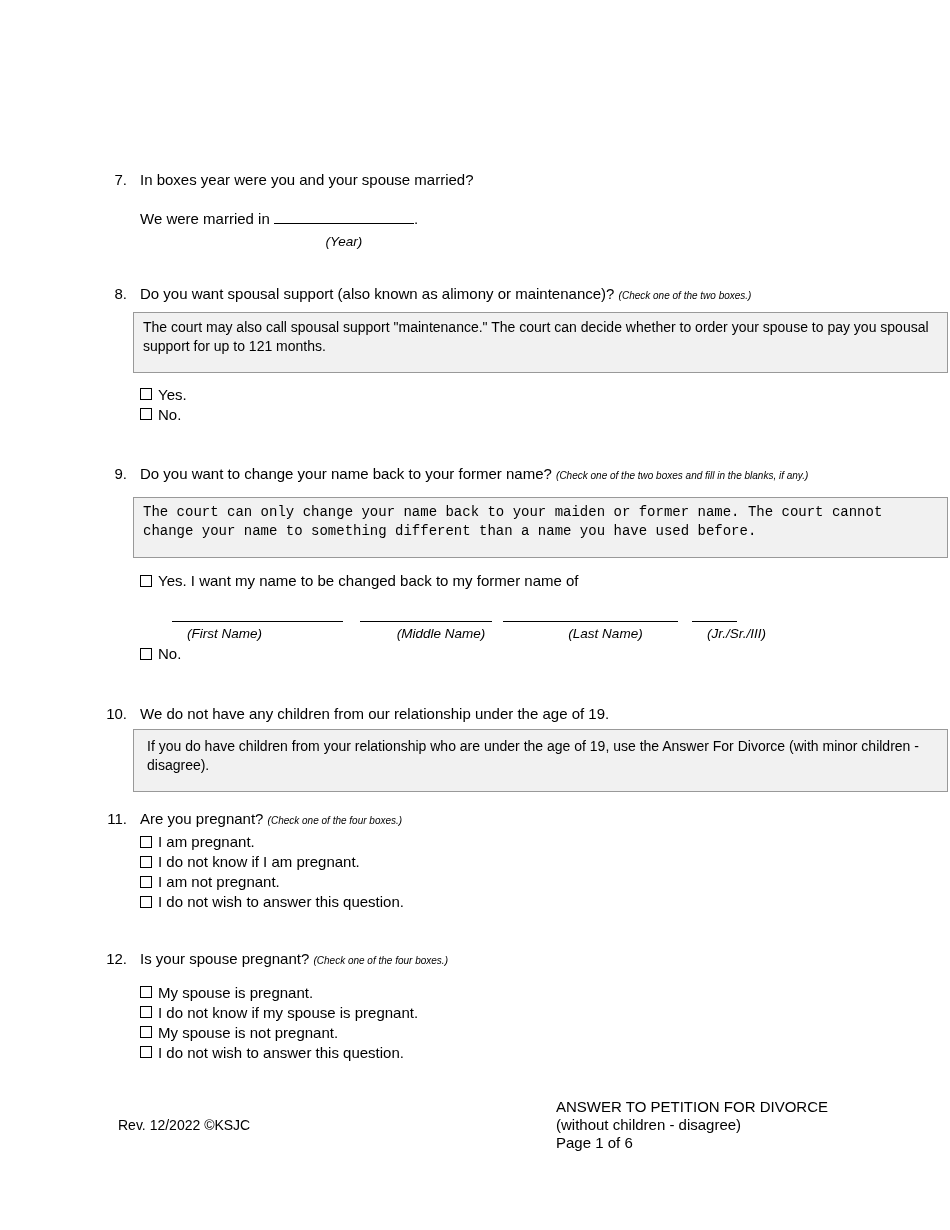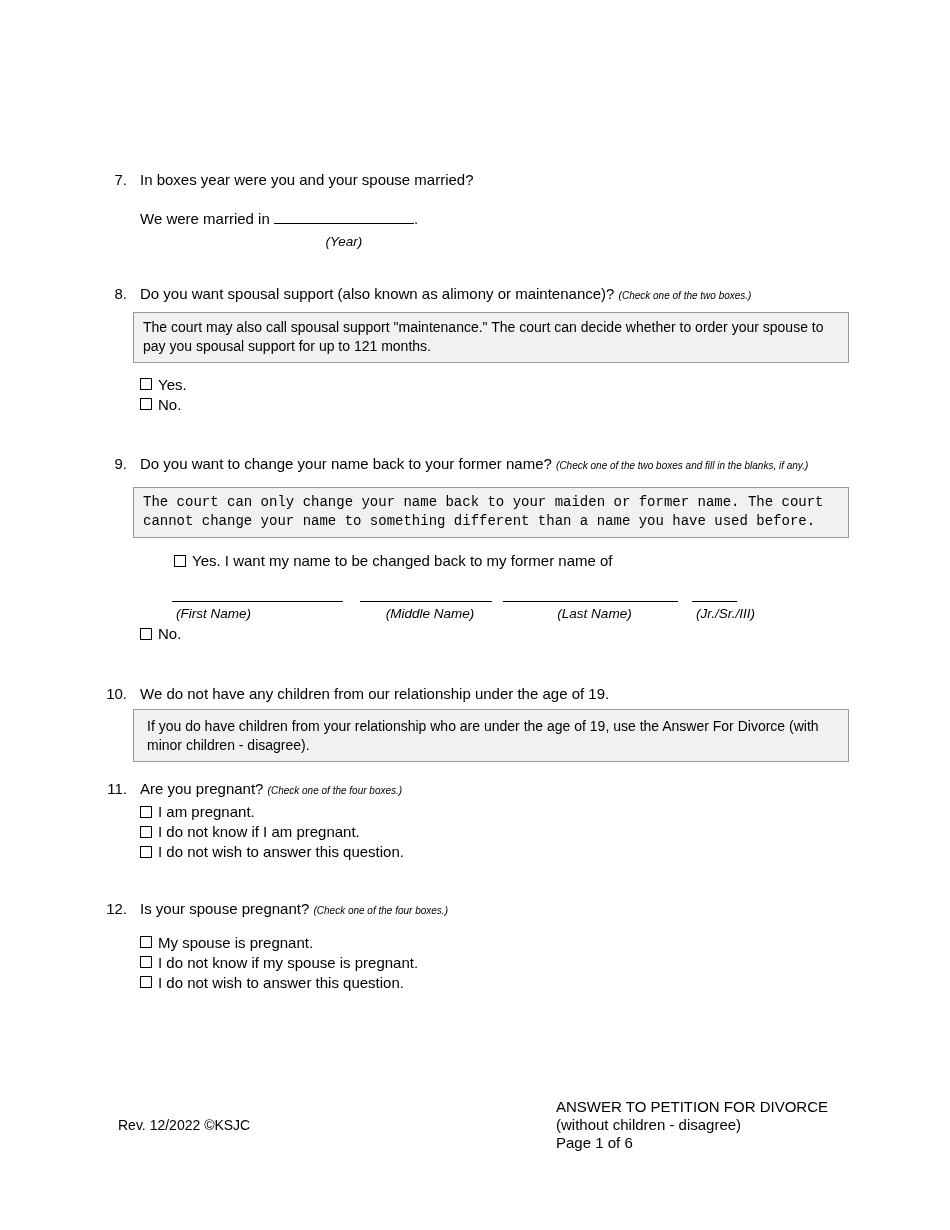--- a/index.html
+++ b/index.html
@@ -29,24 +29,24 @@
     top: 0;
     width: 27px;
     text-align: right;
     white-space: nowrap;
   }
   .qhead { line-height: 19.5px; }
   .hint { font-style: italic; font-size: 10px; }
   .info-box {
     margin-top: 7px;
     margin-left: -7px;
-    width: 716px;
+    width: 815px;
     background: #f1f1f1;
     border: 1px solid #999999;
-    padding: 5px 10px 6px 9px;
+    padding: 5px 10px 16px 9px;
     font-size: 14px;
     line-height: 19px;
   }
   .opts { margin-top: 11px; }
   .opt {
     display: flex;
     align-items: center;
     gap: 6px;
     height: 20px;
   }
@@ -88,32 +88,32 @@
     height: 22px;
     border-bottom: 1.3px solid #000000;
   }
   .nb1 { width: 171px; margin-left: 32px; }
   .nb2 { width: 132px; margin-left: 17px; }
   .nb3 { width: 175px; margin-left: 11px; }
   .nb4 { width: 45px;  margin-left: 14px; }
   .nb-label {
     position: absolute;
     top: calc(100% + 3px);
-    left: 4px;
+    left: 15px;
     font-style: italic;
     font-size: 13.5px;
     white-space: nowrap;
   }
   .nb-center { width: 100%; text-align: center; }
   .m-q8  { margin-top: 55px; }
   .m-q9  { margin-top: 40px; }
   .m-q10 { margin-top: 40px; }
   .m-q11 { margin-top: 17px; }
   .m-q12 { margin-top: 37px; }
-  .yes-row-q9 { margin-top: 13px; margin-left: 34px; }
+  .yes-row-q9 { margin-top: 13px; }
   .no-row-q9 { margin-top: 22px; }
   .q11-opts { margin-top: 1px; }
   .q12-opts { margin-top: 12px; }
   .footer-left {
     position: absolute;
     left: 118px;
     top: 1116px;
     font-size: 14px;
   }
   .footer-right {
@@ -193,36 +193,44 @@
         <div class="opt">
           <span class="cb"></span>
           <span>I am pregnant.</span>
         </div>
         <div class="opt">
           <span class="cb"></span>
           <span>I do not know if I am pregnant.</span>
         </div>
         <div class="opt">
           <span class="cb"></span>
+          <span>I am not pregnant.</span>
+        </div>
+        <div class="opt">
+          <span class="cb"></span>
           <span>I do not wish to answer this question.</span>
         </div>
       </div>
     </div>
 
     <div class="question m-q12">
       <span class="qnum">12.</span>
       <div class="qhead"><span>Is your spouse pregnant?</span> <span class="hint">(Check one of the four boxes.)</span></div>
       <div class="q12-opts">
         <div class="opt">
           <span class="cb"></span>
           <span>My spouse is pregnant.</span>
         </div>
         <div class="opt">
           <span class="cb"></span>
           <span>I do not know if my spouse is pregnant.</span>
+        </div>
+        <div class="opt">
+          <span class="cb"></span>
+          <span>My spouse is not pregnant.</span>
         </div>
         <div class="opt">
           <span class="cb"></span>
           <span>I do not wish to answer this question.</span>
         </div>
       </div>
     </div>
 
   </div>
 

